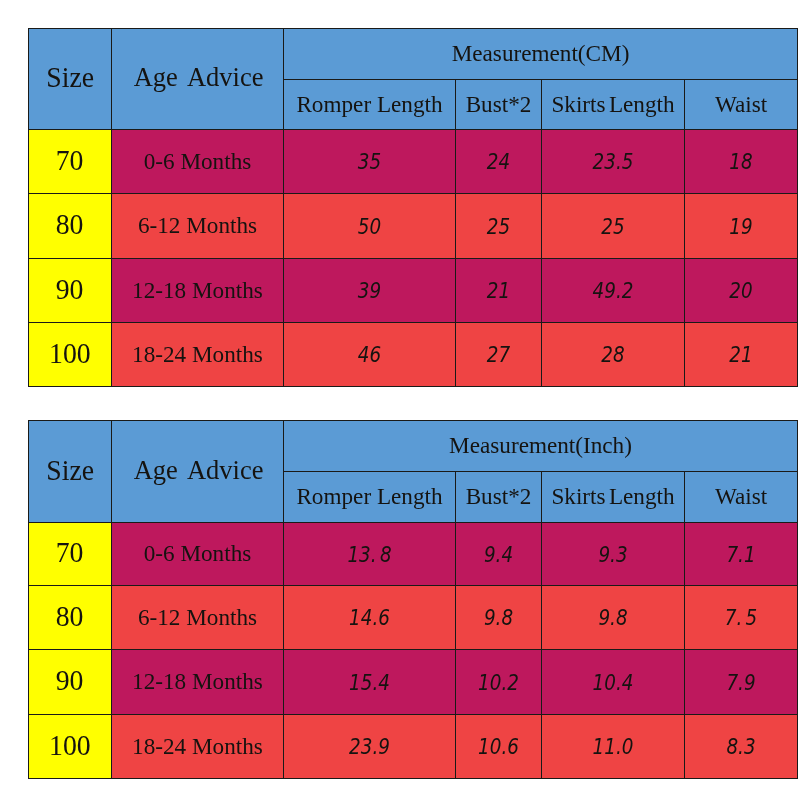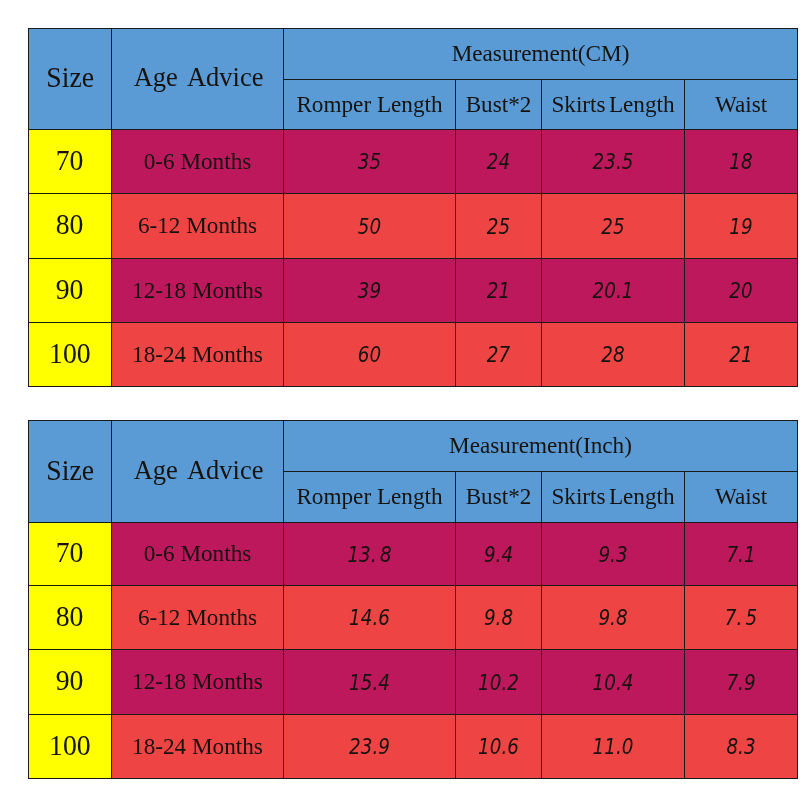--- a/index.html
+++ b/index.html
@@ -93,27 +93,27 @@
       <td class="or"><span class="s-num">50</span></td>
       <td class="or"><span class="s-num">25</span></td>
       <td class="or"><span class="s-num">25</span></td>
       <td class="or"><span class="s-num">19</span></td>
     </tr>
     <tr class="body-row-2">
       <td class="sz"><span class="s-serif s-big">90</span></td>
       <td class="gr"><span class="s-serif s-mid">12-18 Months</span></td>
       <td class="gr"><span class="s-num">39</span></td>
       <td class="gr"><span class="s-num">21</span></td>
-      <td class="gr"><span class="s-num">20.1</span></td>
+      <td class="gr"><span class="s-num">49.2</span></td>
       <td class="gr"><span class="s-num">20</span></td>
     </tr>
     <tr class="body-row-3">
       <td class="sz"><span class="s-serif s-big">100</span></td>
       <td class="or"><span class="s-serif s-mid">18-24 Months</span></td>
-      <td class="or"><span class="s-num">60</span></td>
+      <td class="or"><span class="s-num">46</span></td>
       <td class="or"><span class="s-num">27</span></td>
       <td class="or"><span class="s-num">28</span></td>
       <td class="or"><span class="s-num">21</span></td>
     </tr>
     </tbody>
   </table>
 
   <table class="chart" id="table-inch">
     <colgroup>
       <col class="c-size">

